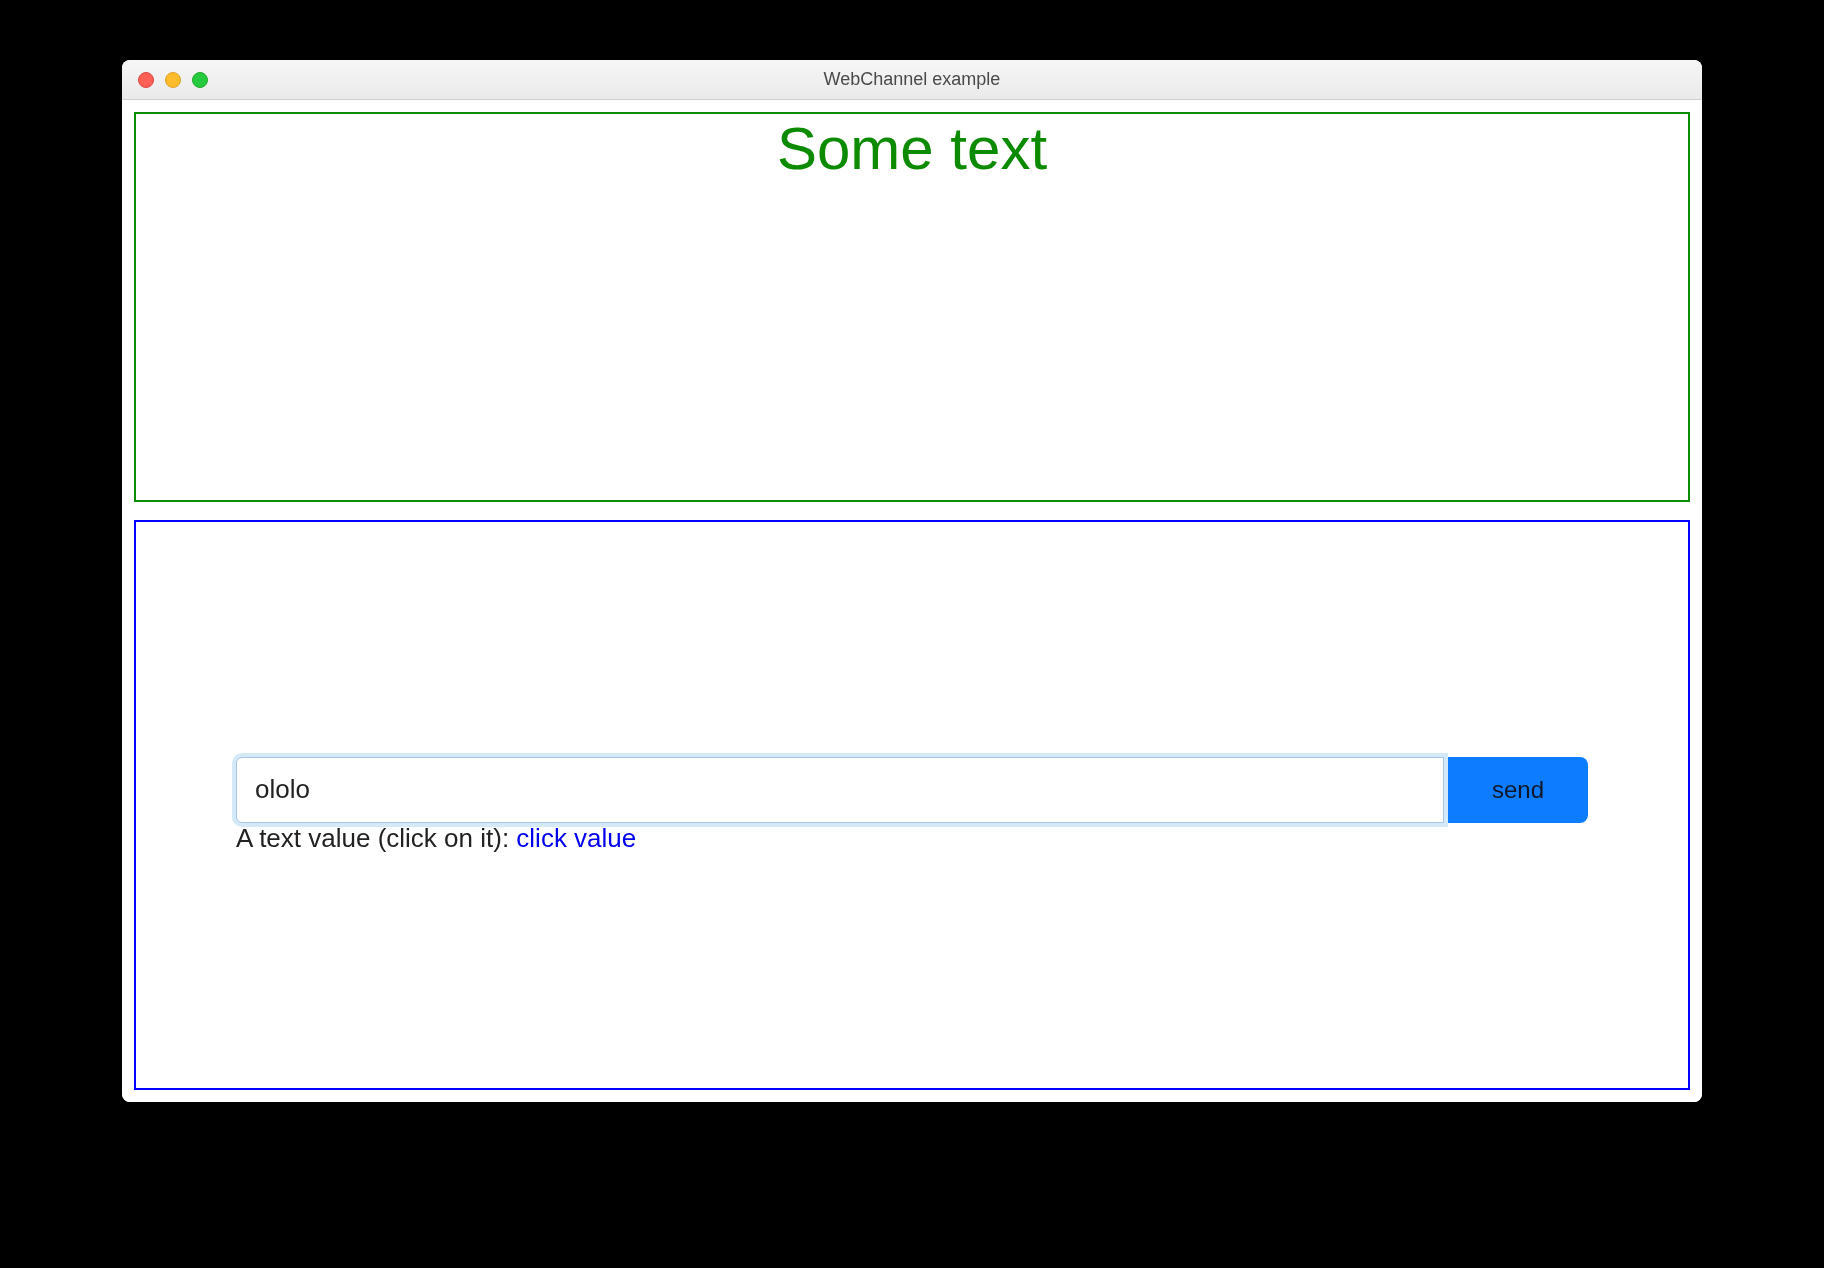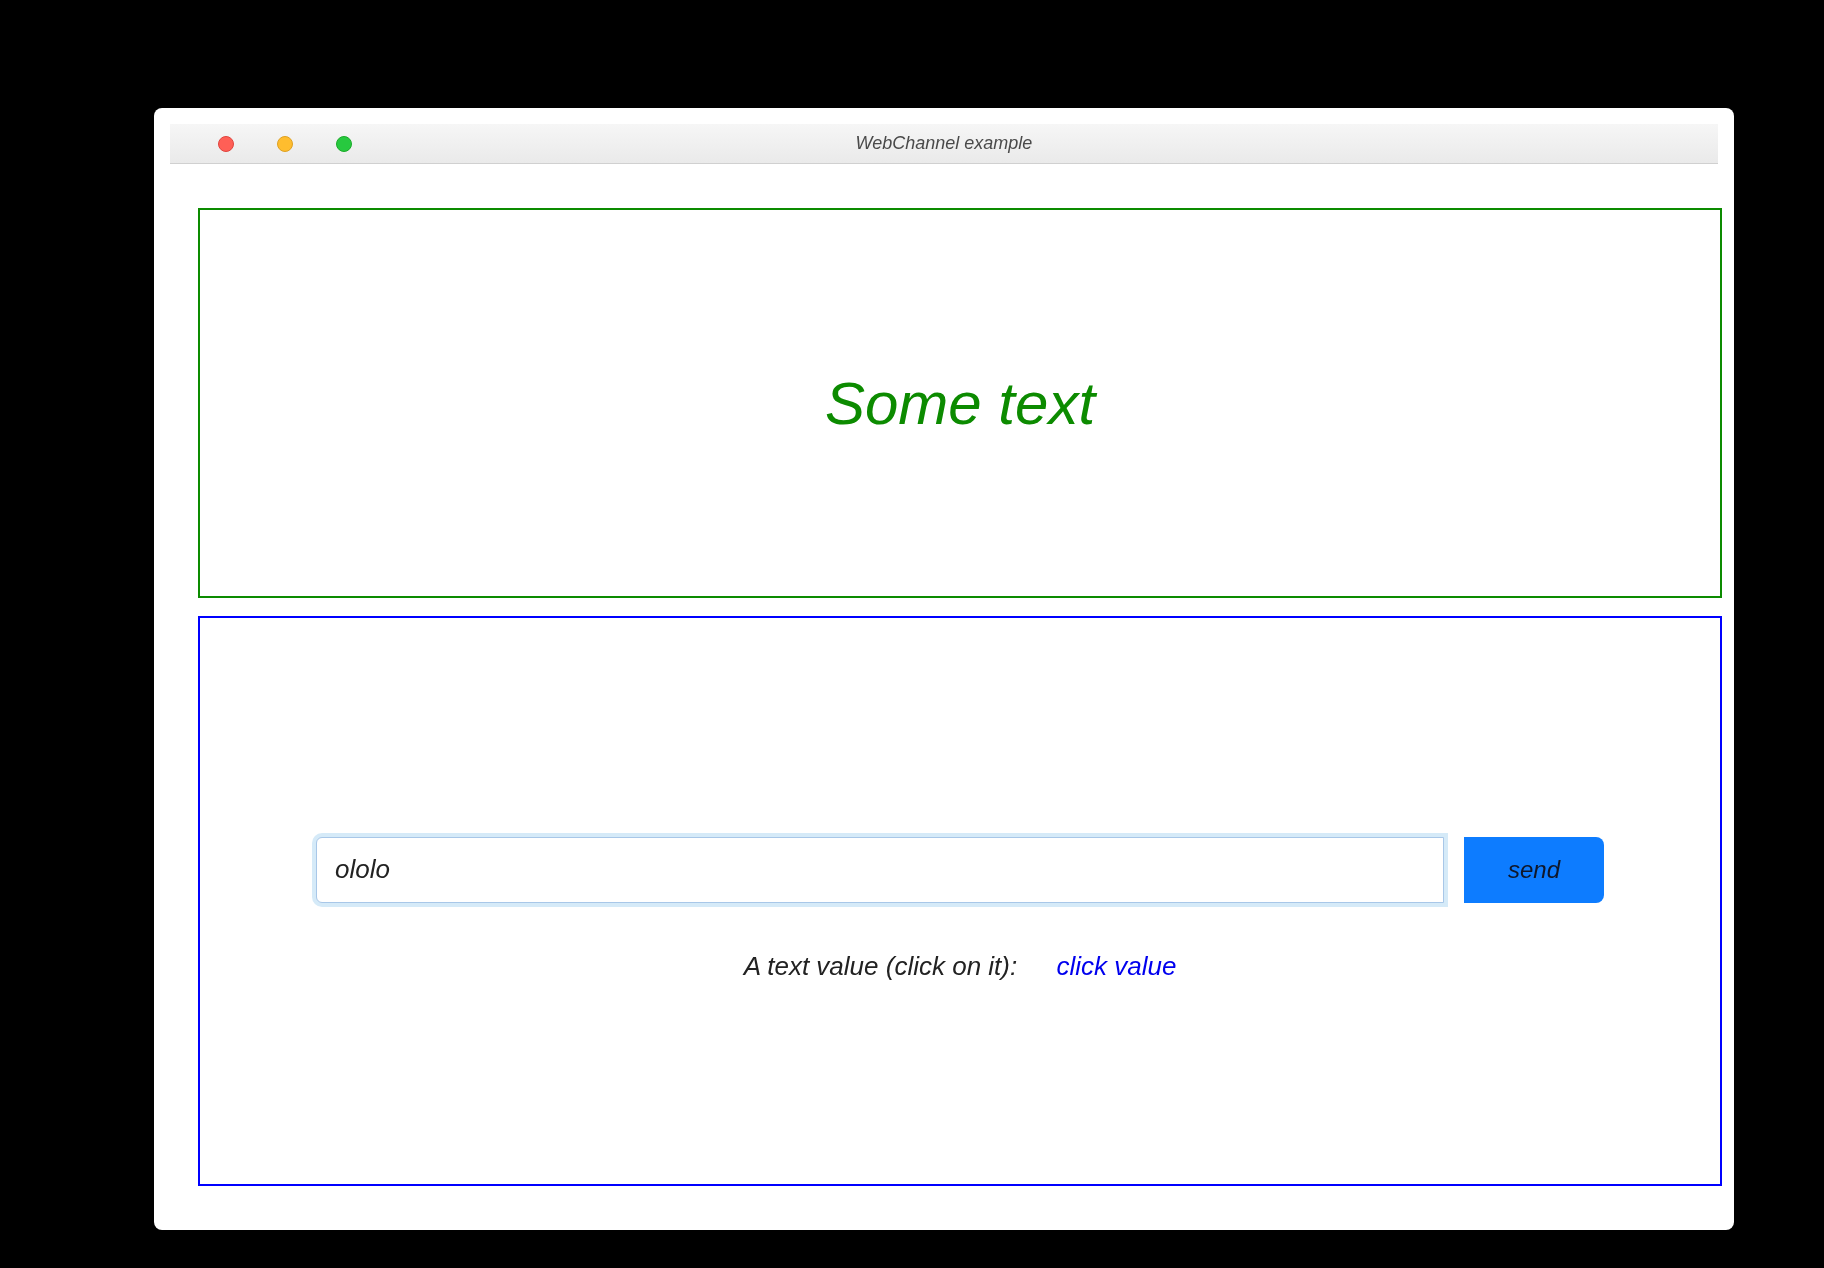--- a/index.html
+++ b/index.html
@@ -1,19 +1,18 @@
 <!DOCTYPE html>
 <html><head>
   <meta charset="utf-8">
   <style>
     * {
-      margin: 16px;
+      margin: 0;
       padding: 0;
       box-sizing: border-box;
-      font-style: italic;
     }
     
     body {
       width: 1824px;
       height: 1268px;
       background: #000;
       display: flex;
       align-items: flex-start;
       justify-content: center;
       font-family: -apple-system, BlinkMacSystemFont, "Helvetica Neue", Arial, sans-serif;
@@ -80,37 +79,37 @@
     
     .panel {
       width: 100%;
       background: #fff;
     }
     
     .panel-top {
       border: 2px solid #0c8b00;
       height: 390px;
       display: flex;
-      align-items: center;
+      align-items: flex-start;
       justify-content: center;
     }
     
     .heading {
       font-size: 60px;
       color: #0c8b00;
       font-weight: 400;
     }
     
     .panel-bottom {
       border: 2px solid #0000ff;
       height: 570px;
       margin-top: 18px;
       display: flex;
       flex-direction: column;
-      align-items: center;
+      align-items: flex-start;
       justify-content: center;
       padding: 0 100px;
     }
     
     .input-row {
       display: flex;
       width: 100%;
       align-items: stretch;
     }
     

